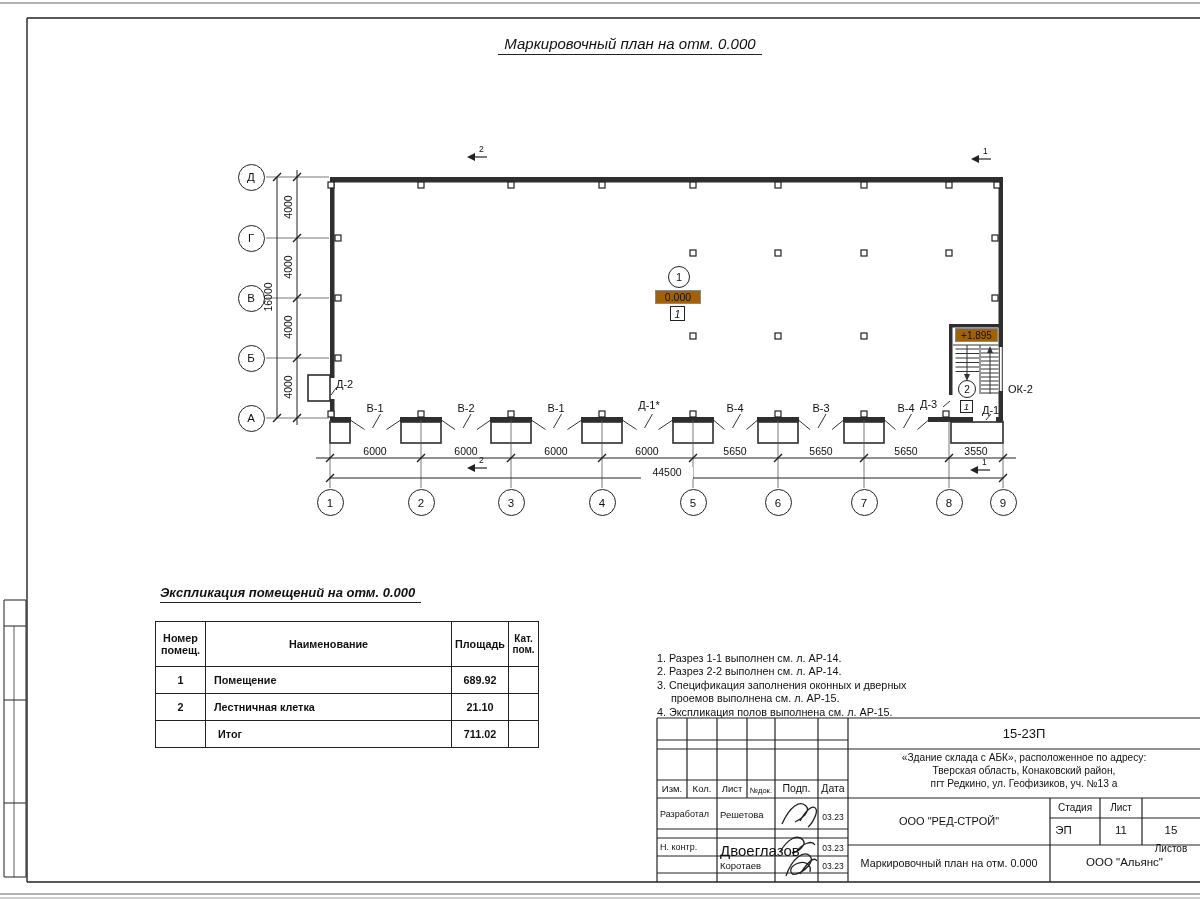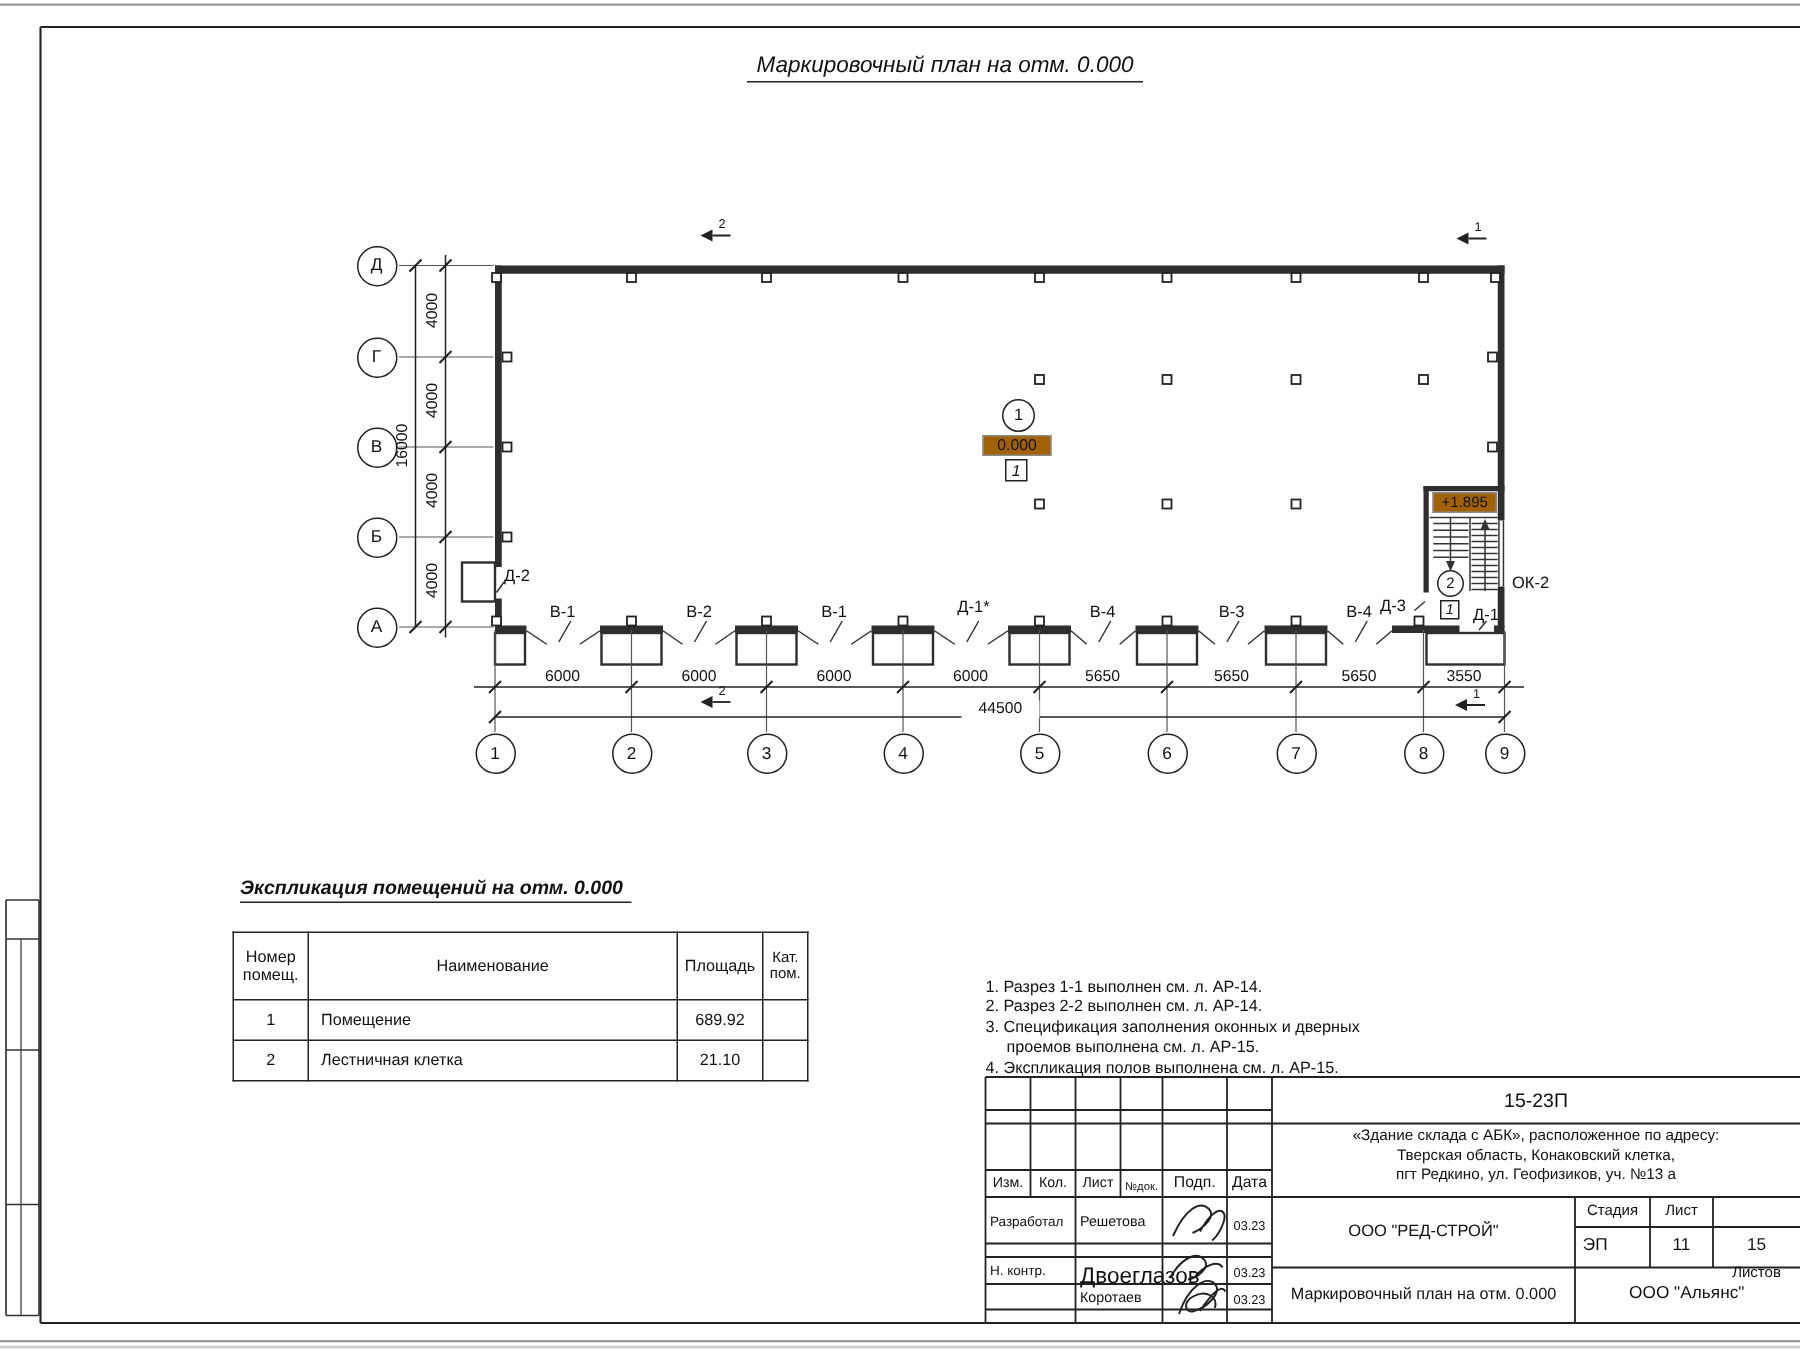--- a/index.html
+++ b/index.html
@@ -18,21 +18,21 @@
   .marker-square{position:absolute;border:1.2px solid #222;background:#fff;
        display:flex;align-items:center;justify-content:center;box-sizing:border-box;font-style:italic;}
   .level-box{position:absolute;border:0.8px solid #8a8a8a;background:#a16207;
        display:flex;align-items:center;justify-content:center;box-sizing:border-box;}
   .sec{position:absolute;width:26px;height:18px;}
   .sec svg{position:absolute;left:0;top:4px;}
   .sec .n{position:absolute;left:13px;top:-3px;font-size:8.5px;}
   .title-wrap{position:absolute;text-align:center;}
   .title-inner{display:inline-block;font-style:italic;border-bottom:1.2px solid #222;padding:0 6px 2px;}
   table.expl{position:absolute;left:155px;top:621px;border-collapse:collapse;background:#fff;}
-  table.expl th,table.expl td{border:1.6px solid #222;font-weight:normal;font-size:10.8px;
+  table.expl th,table.expl td{border:1.6px solid #222;font-weight:bold;font-size:10.8px;
        padding:0;box-sizing:border-box;vertical-align:middle;}
   table.expl th{text-align:center;}
   .notes{position:absolute;left:657px;top:652px;font-size:10.8px;line-height:13.4px;}
   .stamp-txt{position:absolute;white-space:nowrap;}
 </style>
 </head>
 <body>
 
 <div id="sheet">
 
@@ -399,34 +399,40 @@
       <td style="padding-left:8px;">Помещение</td>
       <td class="ctr">689.92</td>
       <td></td>
     </tr>
     <tr style="height:27px;">
       <td class="ctr">2</td>
       <td style="padding-left:8px;">Лестничная клетка</td>
       <td class="ctr">21.10</td>
       <td></td>
     </tr>
+    <tr style="height:27px;">
+      <td class="ctr"></td>
+      <td style="padding-left:12px;">Итог</td>
+      <td class="ctr">711.02</td>
+      <td></td>
+    </tr>
   </tbody>
     </table>
 
   <div class="notes">
     <div>1. Разрез 1-1 выполнен см. л. АР-14.</div>
     <div>2. Разрез 2-2 выполнен см. л. АР-14.</div>
     <div>3. Спецификация заполнения оконных и дверных</div>
     <div style="margin-left:14px;">проемов выполнена см. л. АР-15.</div>
     <div>4. Экспликация полов выполнена см. л. АР-15.</div>
   </div>
 
   <div class="stamp-txt ctr" style="left:849px;top:726px;width:350px;font-size:13px;">15-23П</div>
   <div class="stamp-txt ctr" style="left:849px;top:752px;width:350px;font-size:10.2px;">«Здание склада с АБК», расположенное по адресу:</div>
-  <div class="stamp-txt ctr" style="left:849px;top:765px;width:350px;font-size:10.2px;">Тверская область, Конаковский клетка,</div>
+  <div class="stamp-txt ctr" style="left:849px;top:765px;width:350px;font-size:10.2px;">Тверская область, Конаковский район,</div>
   <div class="stamp-txt ctr" style="left:849px;top:778px;width:350px;font-size:10.2px;">пгт Редкино, ул. Геофизиков, уч. №13 а</div>
   <div class="stamp-txt ctr" style="left:849px;top:815px;width:200px;font-size:11px;">ООО "РЕД-СТРОЙ"</div>
   <div class="stamp-txt ctr" style="left:849px;top:857px;width:200px;font-size:10.8px;">Маркировочный план на отм. 0.000</div>
   <div class="stamp-txt ctr" style="left:1052px;top:856px;width:145px;font-size:11.5px;">ООО "Альянс"</div>
   <div class="stamp-txt ctr" style="left:657px;top:783px;width:30px;font-size:9.5px;">Изм.</div>
   <div class="stamp-txt ctr" style="left:687px;top:783px;width:30px;font-size:9.5px;">Кол.</div>
   <div class="stamp-txt ctr" style="left:717px;top:783px;width:30px;font-size:9.5px;">Лист</div>
   <div class="stamp-txt ctr" style="left:747px;top:786px;width:28px;font-size:7.5px;">№док.</div>
   <div class="stamp-txt ctr" style="left:775px;top:782px;width:43px;font-size:10.5px;">Подп.</div>
   <div class="stamp-txt ctr" style="left:818px;top:782px;width:30px;font-size:10.5px;">Дата</div>

